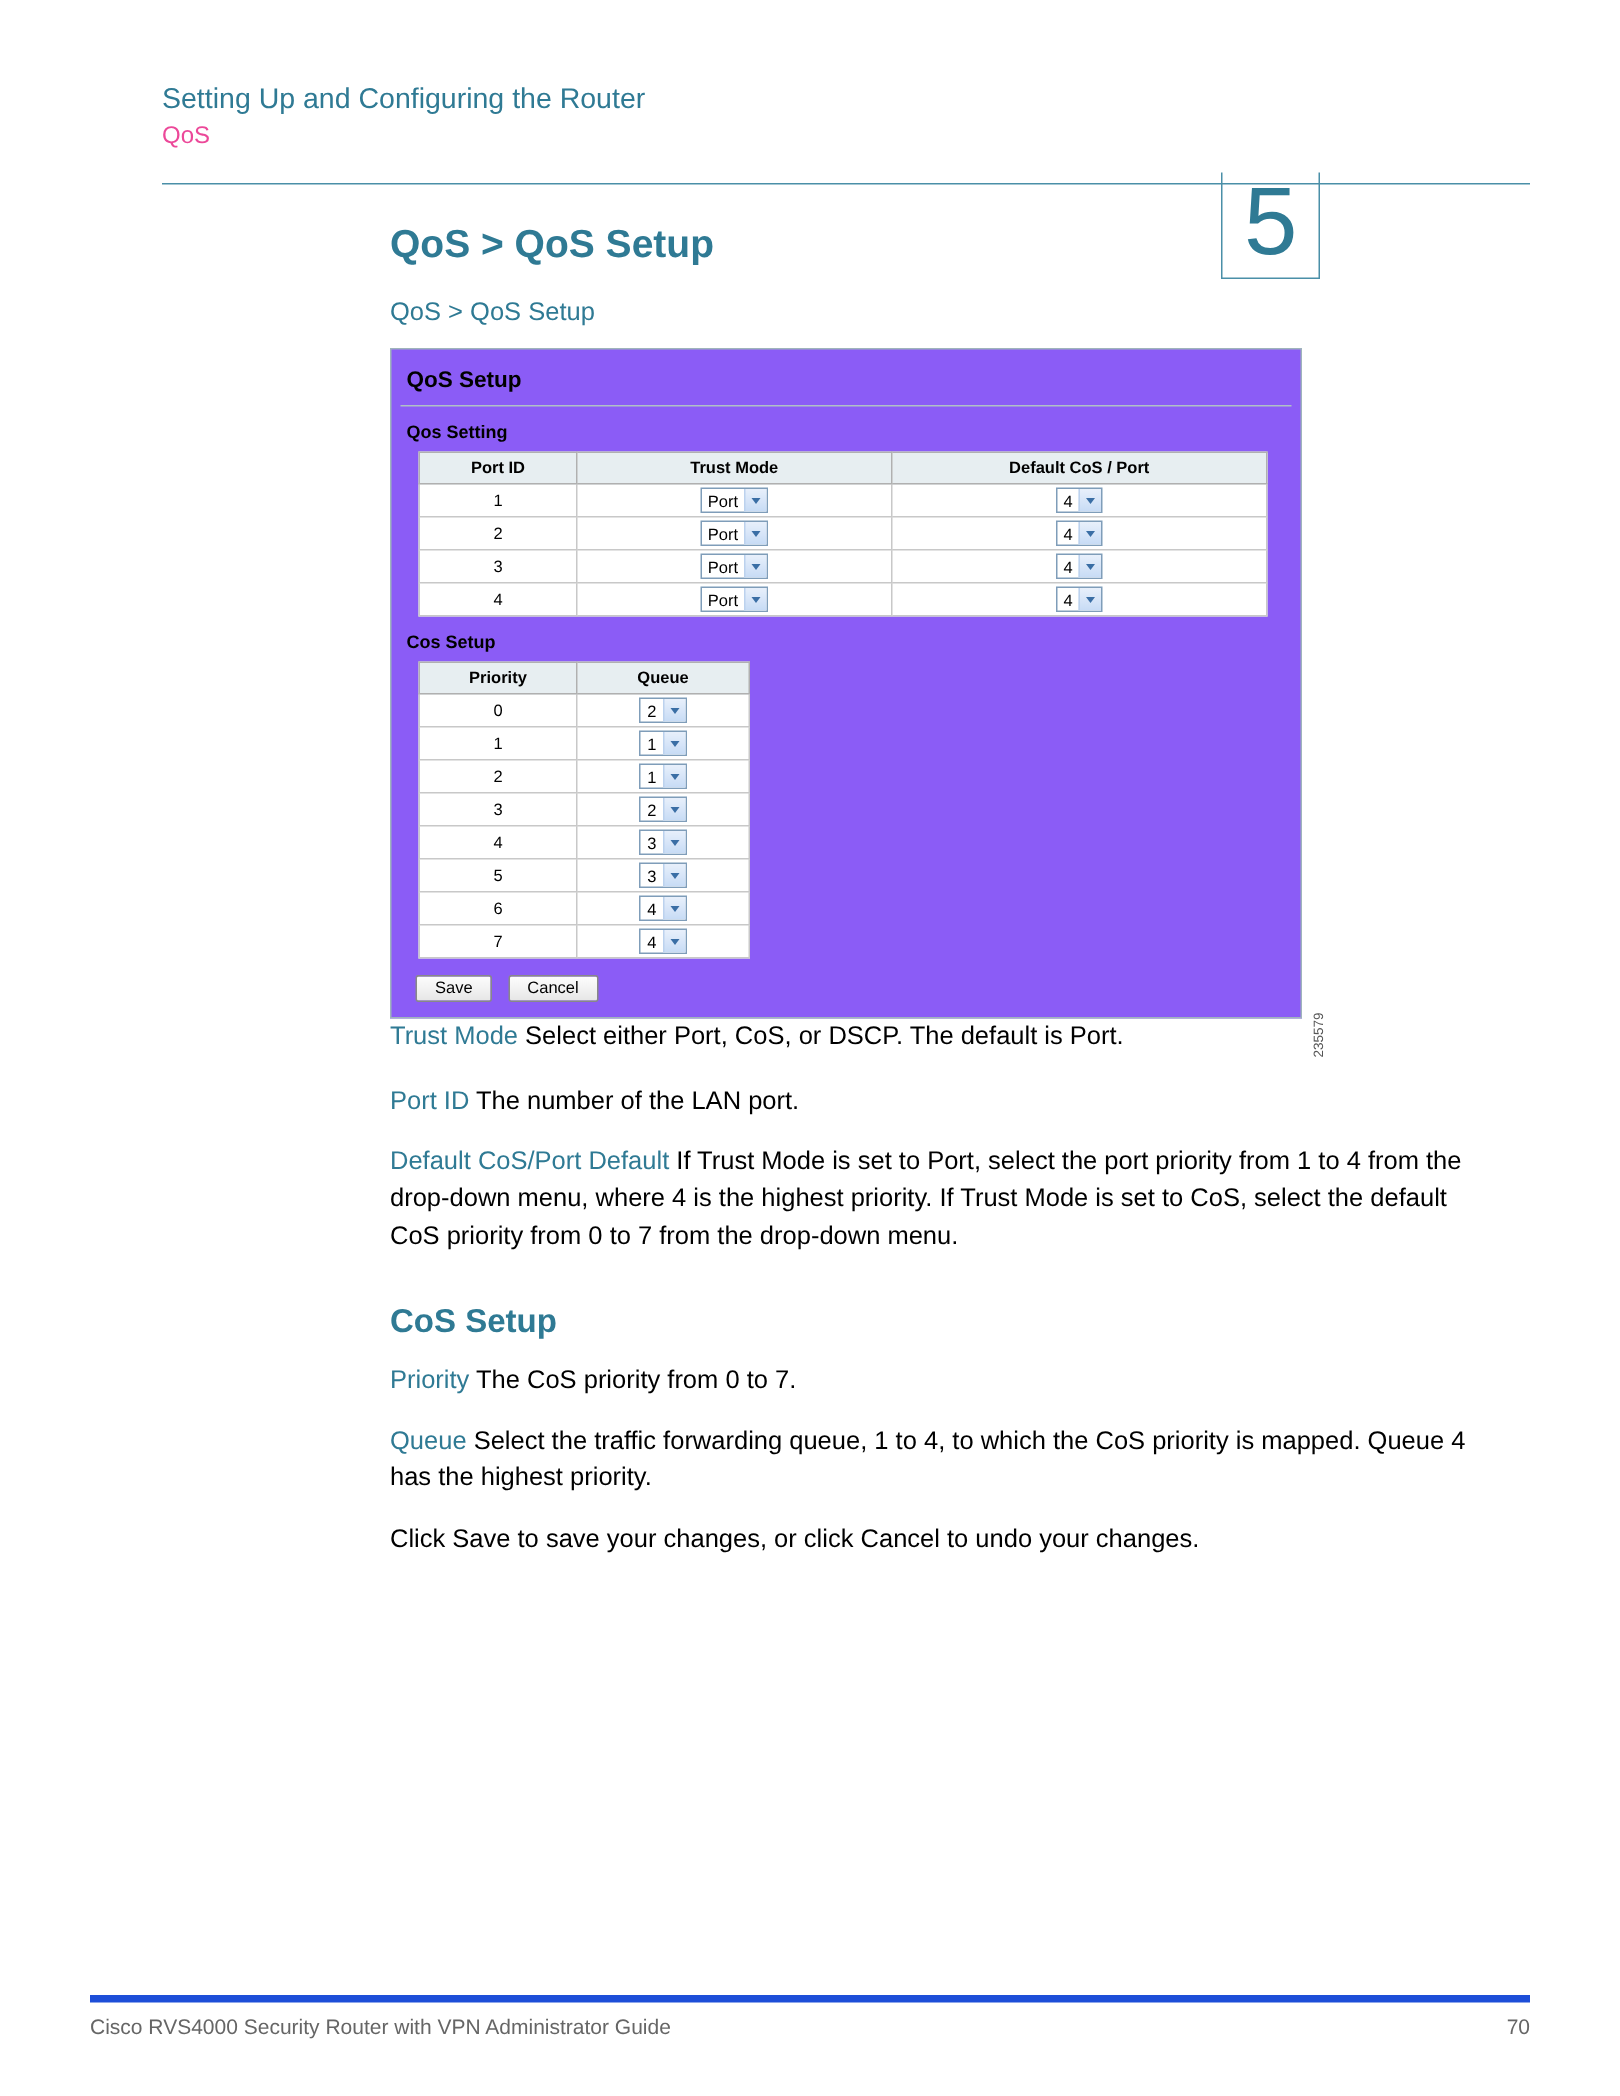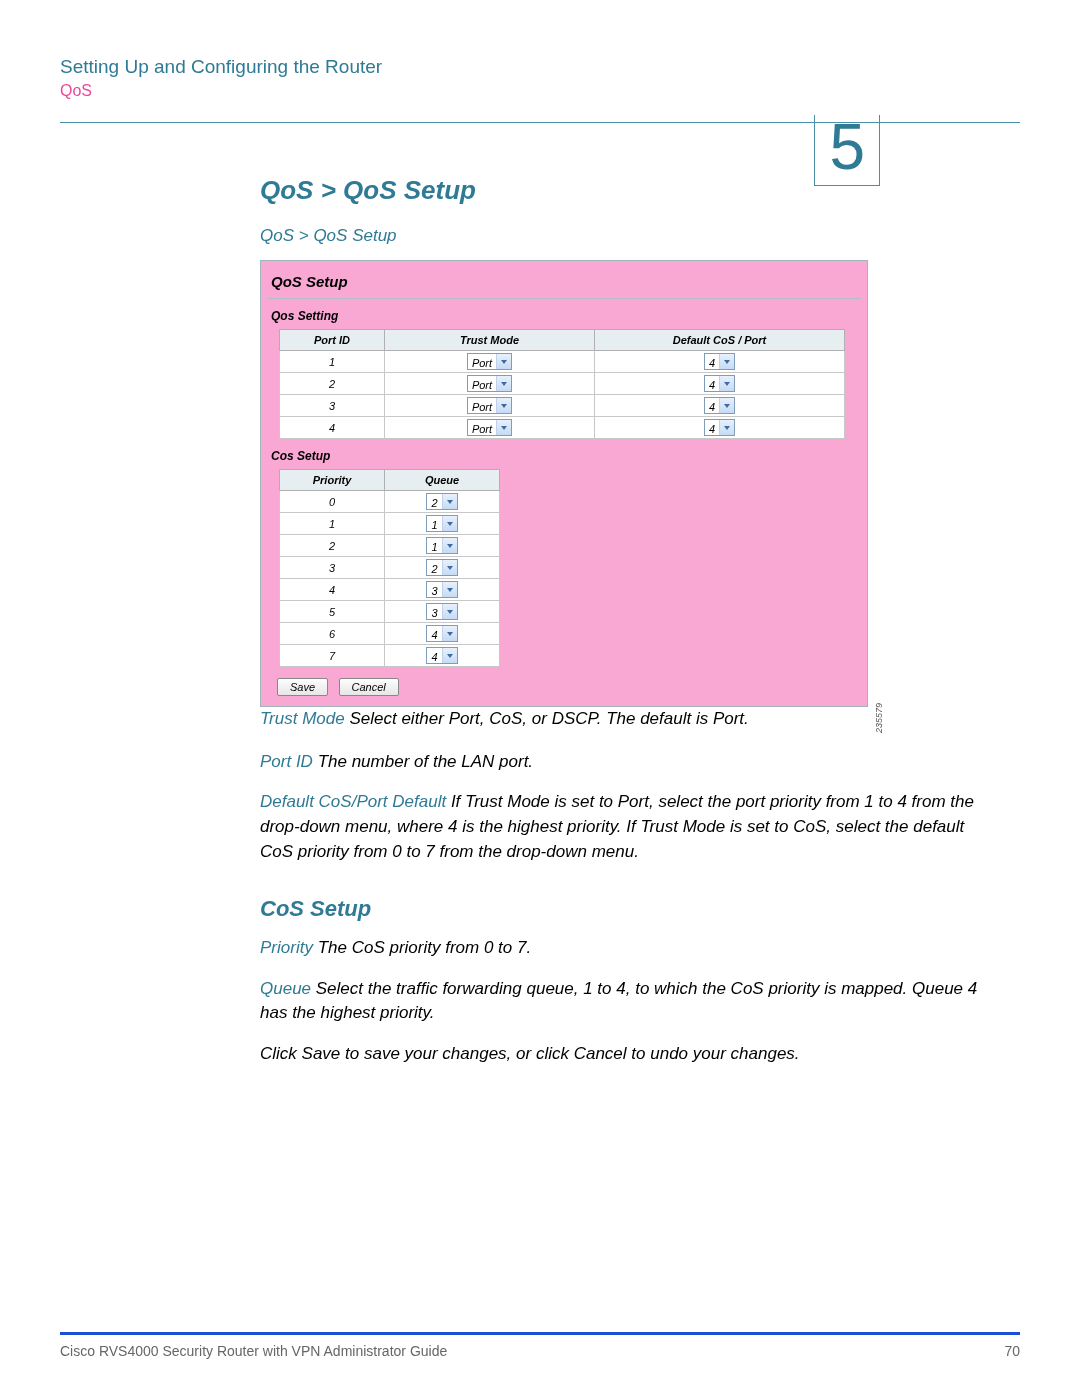--- a/index.html
+++ b/index.html
@@ -41,26 +41,25 @@
     border-left: 1px solid #4a8fa8;
     border-right: 1px solid #4a8fa8;
     border-bottom: 1px solid #4a8fa8;
     padding: 0 14px 6px 14px;
   }
   .chapter-number-box span {
     color: #2f7a94;
     font-size: 64px;
     line-height: 1;
   }
-  .header-area { position: relative; }
+  .header-area { position: relative; margin-left: 48px; }
   .chapter-number-container { position: relative; height: 0; }
   .main {
     margin-left: 200px;
-    margin-top: 52px;
-    font-style: italic;
+    margin-top: 24px;
   }
   .h1 {
     color: #2f7a94;
     font-size: 26px;
     margin: 0 0 18px 0;
   }
   .h2 {
     color: #2f7a94;
     font-size: 22px;
     margin: 32px 0 14px 0;
@@ -73,21 +72,21 @@
   p.body {
     font-size: 17px;
     line-height: 1.45;
     margin: 0 0 16px 0;
     max-width: 720px;
   }
   .term { color: #2f7a94; }
   
   .screenshot {
     width: 608px;
-    background: #f9a8d4;
+    background: #8b5cf6;
     border: 1px solid #9fb4bc;
     padding: 8px 6px 10px 6px;
   }
   .scr-title {
     font-weight: bold;
     font-size: 15px;
     padding: 4px 4px 8px 4px;
     border-bottom: 1px solid #b0c0c6;
   }
   .scr-label {
@@ -163,21 +162,21 @@
     transform: rotate(-90deg);
     transform-origin: right bottom;
     color: #555;
   }
   .scr-wrap { position: relative; display: inline-block; }
   .footer {
     position: absolute;
     bottom: 38px;
     left: 60px;
     right: 60px;
-    border-top: 3px solid #1d4ed8;
+    border-top: 5px solid #1d4ed8;
     padding-top: 8px;
     display: flex;
     justify-content: space-between;
     font-size: 14px;
     color: #666;
   }
 </style>
 </head>
 <body>
 

